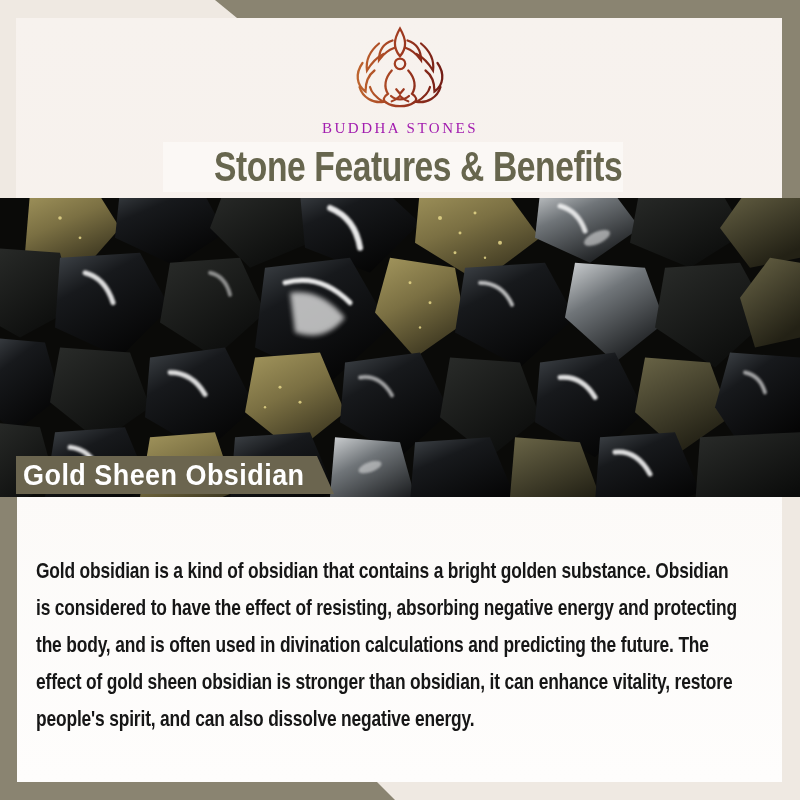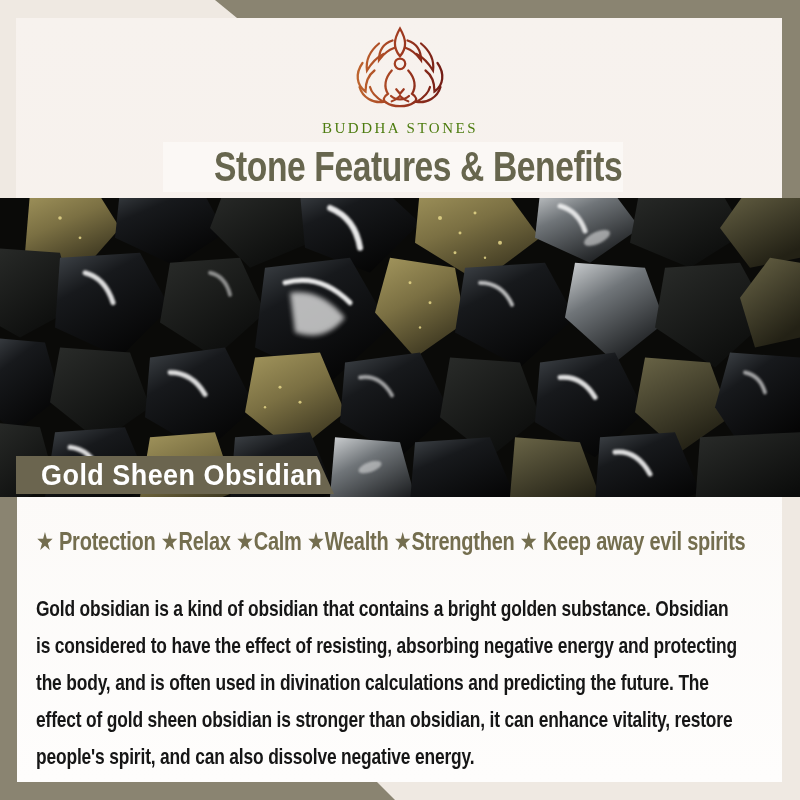--- a/index.html
+++ b/index.html
@@ -25,58 +25,58 @@
   .frame-right { left: 782px; top: 0; width: 18px; height: 198px; }
   .frame-left { left: 0; top: 497px; width: 17px; height: 285px; }
   .frame-bottom { left: 0; top: 782px; width: 800px; height: 18px;
     clip-path: polygon(0 0, 377px 0, 395px 18px, 0 18px); }
 
   
   .brand { position: absolute; left: 0; top: 24px; width: 800px; text-align: center; }
   .lotus-logo { display: block; margin: 0 auto; width: 170px; height: 90px; }
   .brand-name {
     margin-top: 6px; font-family: "Liberation Serif", "DejaVu Serif", serif;
-    font-size: 15px; letter-spacing: 2.5px; color: #4d7c0f; font-weight: 400;
+    font-size: 15px; letter-spacing: 2.5px; color: #a21caf; font-weight: 400;
   }
 
   
   .title-band {
     position: absolute; left: 163px; top: 142px; width: 460px; height: 50px;
     background: #FBF8F5; text-align: left; line-height: 50px; white-space: nowrap;
   }
   .title-band h1 {
     display: inline-block; font-size: 42px; font-weight: 700; color: #67664E;
     transform: scaleX(0.8); transform-origin: center; letter-spacing: -0.5px;
   }
 
   
   .photo { position: absolute; left: 0; top: 198px; width: 800px; height: 299px; background: #0a0a08; }
   .photo svg { display: block; width: 800px; height: 299px; }
 
   
   .photo-label {
     position: absolute; left: 16px; top: 456px; width: 318px; height: 38px;
     background: #6B654F; clip-path: polygon(0 0, calc(100% - 17px) 0, 100% 100%, 0 100%);
-    line-height: 38px; padding-left: 25px; white-space: nowrap;
+    line-height: 38px; padding-left: 7px; white-space: nowrap;
   }
   .photo-label span {
     display: inline-block; color: #FFFFFF; font-size: 29px; font-weight: 700;
     transform: scaleX(0.93); transform-origin: left center; letter-spacing: 0.5px;
   }
 
   
   .features { position: absolute; left: 36px; top: 524px; width: 760px; height: 36px; }
   .features-inner {
     width: 940px; white-space: nowrap; font-size: 25px; font-weight: 700;
     color: #746E4F; letter-spacing: -0.3px; line-height: 34px;
     transform: scaleX(0.8); transform-origin: left center;
   }
 
   
-  .body-text { position: absolute; left: 36px; top: 590px; width: 764px; }
+  .body-text { position: absolute; left: 36px; top: 552px; width: 764px; }
   .body-lines {
     width: 950px; transform: scaleX(0.79); transform-origin: left top;
   }
   .body-line {
     white-space: nowrap; font-size: 22px; font-weight: 700; color: #161616;
     letter-spacing: -0.2px; line-height: 37px;
   }
 </style>
 </head>
 <body>
@@ -243,23 +243,20 @@
         <circle cx="60" cy="20" r="1.8"></circle>
           <circle cx="80" cy="40" r="1.4"></circle>
       </g>
     </svg>
   </figure>
 
   <div class="photo-label">
     <span>Gold Sheen Obsidian</span>
   </div>
 
-  <div class="features">
-    <div class="features-inner">★ Protection ★Relax ★Calm ★Wealth ★Strengthen ★ Keep away evil spirits</div>
-  </div>
 
   <div class="body-text">
     <div class="body-lines">
       <div class="body-line">Gold obsidian is a kind of obsidian that contains a bright golden substance. Obsidian</div>
       <div class="body-line">is considered to have the effect of resisting, absorbing negative energy and protecting</div>
       <div class="body-line">the body, and is often used in divination calculations and predicting the future. The</div>
       <div class="body-line">effect of gold sheen obsidian is stronger than obsidian, it can enhance vitality, restore</div>
       <div class="body-line">people's spirit, and can also dissolve negative energy.</div>
     </div>
   </div>

